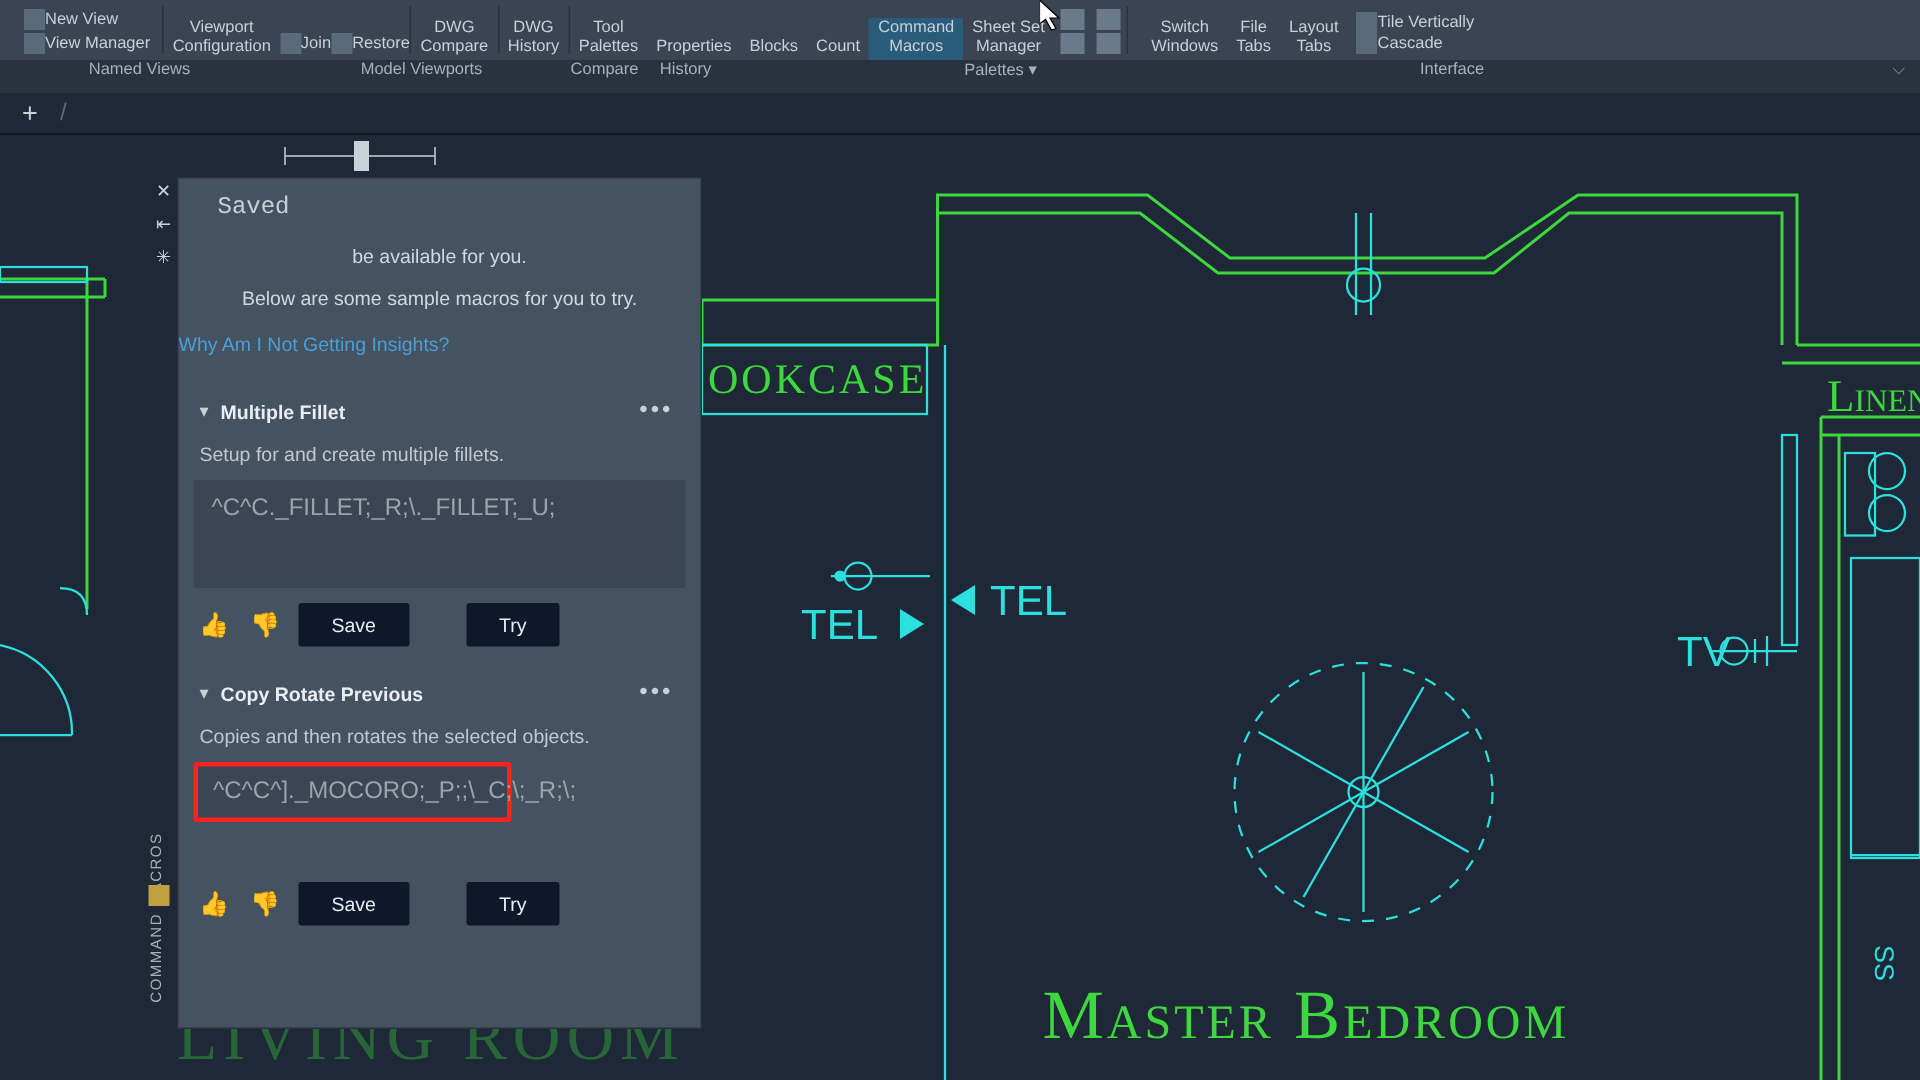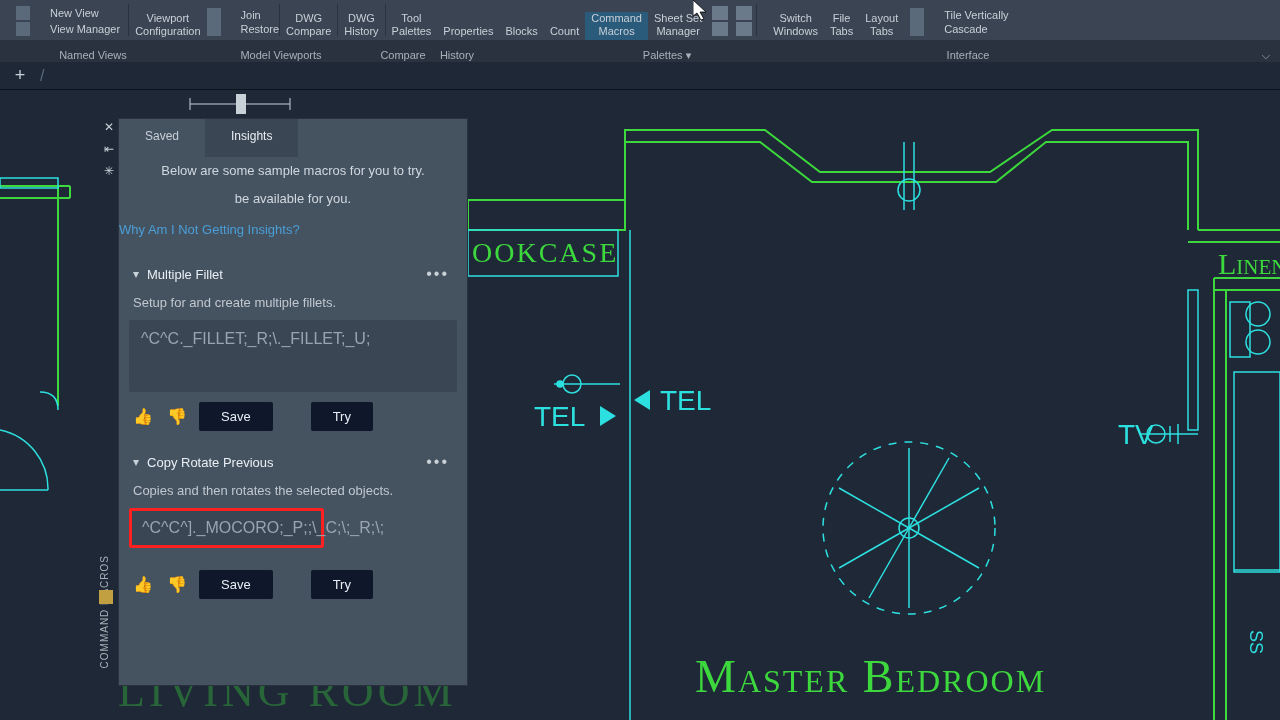--- a/index.html
+++ b/index.html
@@ -1,60 +1,60 @@
 <!DOCTYPE html>
 <html><head>
 <meta charset="utf-8">
 <style>
 * { margin: 0; padding: 0; box-sizing: border-box; font-family: 'Segoe UI', Arial, sans-serif; }
 body { background: #1e2836; width: 1280px; height: 720px; overflow: hidden; position: relative; }
 
 
 .ribbon { background: #3a4452; height: 40px; display: flex; align-items: flex-end; padding: 0 4px; }
 .ribbon-side { display: flex; flex-direction: column; gap: 2px; padding: 2px 8px 4px 12px; }
-.ribbon-side-item { display: flex; align-items: center; gap: 20px; color: #c8d0d8; font-size: 11px; cursor: pointer; }
+.ribbon-side-item { display: flex; align-items: center; gap: 0; color: #c8d0d8; font-size: 11px; cursor: pointer; }
 .ribbon-side-item .ric { width: 14px; height: 14px; background: #5a6a7a; display: inline-block; }
 .ribbon-group { display: flex; flex-direction: column; align-items: center; padding: 0 6px; color: #c8d0d8; font-size: 11px; cursor: pointer; }
 .ribbon-group.active { background: #2a5b7a; }
 .ribbon-label { text-align: center; line-height: 1.2; padding-bottom: 2px; }
-.ribbon-panel-bar { background: #2a3240; height: 22px; display: flex; align-items: flex-end; color: #a8b0b8; font-size: 11px; }
+.ribbon-panel-bar { background: #2a3240; height: 22px; display: flex; align-items: flex-start; color: #a8b0b8; font-size: 11px; }
 .panel-title { padding: 0 20px; }
 .ribbon-sep { width: 1px; height: 32px; background: #2a3240; align-self: center; }
 .small-icons { display: flex; flex-direction: column; gap: 2px; padding: 0 4px 4px; }
 .small-icon { width: 16px; height: 14px; background: #6a7a8a; }
 
 
 .tab-row { background: #1e2836; height: 28px; display: flex; align-items: center; padding-left: 8px; border-bottom: 1px solid #0a1520; }
 .tab-plus { width: 24px; height: 20px; color: #c8d0d8; font-size: 18px; text-align: center; line-height: 18px; cursor: pointer; }
 .tab-sep { color: #5a6a7a; margin: 0 8px; }
 
 
 .canvas { position: absolute; top: 90px; left: 0; right: 0; bottom: 0; background: #1e2836; }
 
 
 .panel-strip { position: absolute; left: 100px; top: 120px; width: 18px; display: flex; flex-direction: column; align-items: center; gap: 8px; color: #c8d0d8; font-size: 12px; }
 .panel-strip span { cursor: pointer; }
 .panel-vtitle { position: absolute; left: 99px; top: 555px; writing-mode: vertical-rl; transform: rotate(180deg); color: #a8b0b8; font-size: 10px; letter-spacing: 1px; }
 
 .panel { position: absolute; left: 118px; top: 118px; width: 350px; height: 568px; background: #455260; border: 1px solid #2a3240; display: flex; flex-direction: column; }
 .panel-tabs { display: flex; height: 38px; }
-.panel-tab { flex: 0 0 auto; padding: 10px 26px; color: #c8d0d8; font-size: 12px; cursor: pointer; }
+.panel-tab { flex: 0 0 auto; padding: 10px 26px; color: #c8d0d8; font-size: 16px; cursor: pointer; font-family: Liberation Mono, monospace; }
 .panel-tab.active { background: #3a4654; color: #e8eef4; }
 .panel-body { flex: 1; overflow: hidden; padding: 0; }
 .info-text { color: #d0d8e0; font-size: 13px; text-align: center; padding: 4px 18px; line-height: 1.5; }
 .info-link { color: #4a9fd8; font-size: 13px; text-align: left; padding: 10px 0 16px; cursor: pointer; }
 
 .macro-card { margin: 6px 10px; }
 .macro-head { display: flex; align-items: center; padding: 6px 4px; }
 .chev { color: #c8d0d8; margin-right: 8px; font-size: 12px; }
-.macro-title { color: #e8eef4; font-size: 13px; font-weight: 400; flex: 1; }
+.macro-title { color: #e8eef4; font-size: 13px; font-weight: 700; flex: 1; }
 .macro-menu { color: #c8d0d8; cursor: pointer; padding: 0 4px; letter-spacing: 2px; }
 .macro-desc { color: #c0c8d0; font-size: 13px; padding: 6px 4px 10px; }
 .macro-code { background: #3a4654; border-radius: 2px; padding: 10px 12px; min-height: 72px; color: #9aa4b0; font-size: 16px; font-family: 'Segoe UI', Arial, sans-serif; margin-bottom: 10px; }
-.macro-code.highlighted { border: 3px solid #ff2020; padding: 8px 10px; min-height: 36px; width: 195px; margin-bottom: 22px; }
+.macro-code.highlighted { border: 3px solid #ff2020; padding: 8px 10px; min-height: 36px; width: 212px; margin-bottom: 40px; }
 .macro-actions { display: flex; align-items: center; gap: 10px; padding: 0 2px 10px; }
 .thumb { width: 24px; height: 24px; display: flex; align-items: center; justify-content: center; color: #a8b0b8; cursor: pointer; }
 .btn { background: #0f172a; color: #e8eef4; border: none; padding: 7px 22px; font-size: 13px; cursor: pointer; border-radius: 2px; }
 .room-label { font-family: 'Trajan Pro', Georgia, serif; font-size: 46px; fill: #3dd83d; letter-spacing: 2px; font-variant: small-caps; }
 .tel-label { font-family: Arial; font-size: 28px; fill: #2de0e0; font-weight: 500; }
 .tv-label { font-family: Arial; font-size: 28px; fill: #2de0e0; }
 .linen-label { font-family: 'Trajan Pro', Georgia, serif; font-size: 30px; fill: #3dd83d; font-variant: small-caps; }
 .ss-label { font-family: Arial; font-size: 18px; fill: #2de0e0; }
 
 .cursor-svg { position: absolute; left: 693px; top: 0px; pointer-events: none; }
@@ -73,21 +73,21 @@
     <div class="ribbon-side-item">
         <span class="ric"></span>
         <span>View Manager</span>
       </div>
   </div>
   <div class="ribbon-sep"></div>
   <div class="ribbon-group">
       <div class="ribbon-label" style="white-space:pre-line">Viewport
 Configuration</div>
     </div>
-  <div style="display:flex;flex-direction:column;padding-bottom:4px">
+  <div style="display:flex;flex-direction:row;padding-bottom:4px">
     <div class="ribbon-side-item">
         <span class="ric"></span>
         <span>Join</span>
       </div>
     <div class="ribbon-side-item">
         <span class="ric"></span>
         <span>Restore</span>
       </div>
   </div>
   <div class="ribbon-sep"></div>
@@ -269,25 +269,24 @@
   <span>✕</span>
   <span>⇤</span>
   <span>✳</span>
 </div>
 <div class="panel-vtitle">COMMAND MACROS</div>
 <div style="position:absolute;left:99px;top:590px;width:14px;height:14px;background:#c0a040"></div>
 
 <div class="panel">
   <div class="panel-tabs">
     <div class="panel-tab">Saved</div>
-    <div class="panel-tab active">Insights</div>
   </div>
   <div class="panel-body">
+    <div class="info-text">be available for you.</div>
     <div class="info-text">Below are some sample macros for you to try.</div>
-    <div class="info-text">be available for you.</div>
     <div class="info-link">Why Am I Not Getting Insights?</div>
 
     <div class="macro-card">
       <div class="macro-head">
         <span class="chev">▾</span>
         <span class="macro-title">Multiple Fillet</span>
         <span class="macro-menu">•••</span>
       </div>
       <div class="macro-desc">Setup for and create multiple fillets.</div>
       <div class="macro-code">^C^C._FILLET;_R;\._FILLET;_U;</div>

